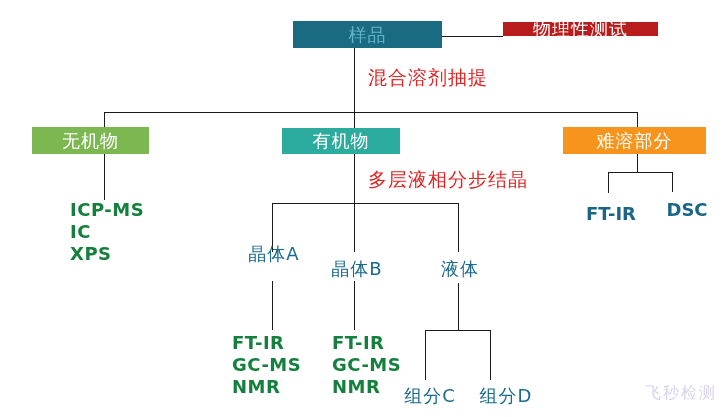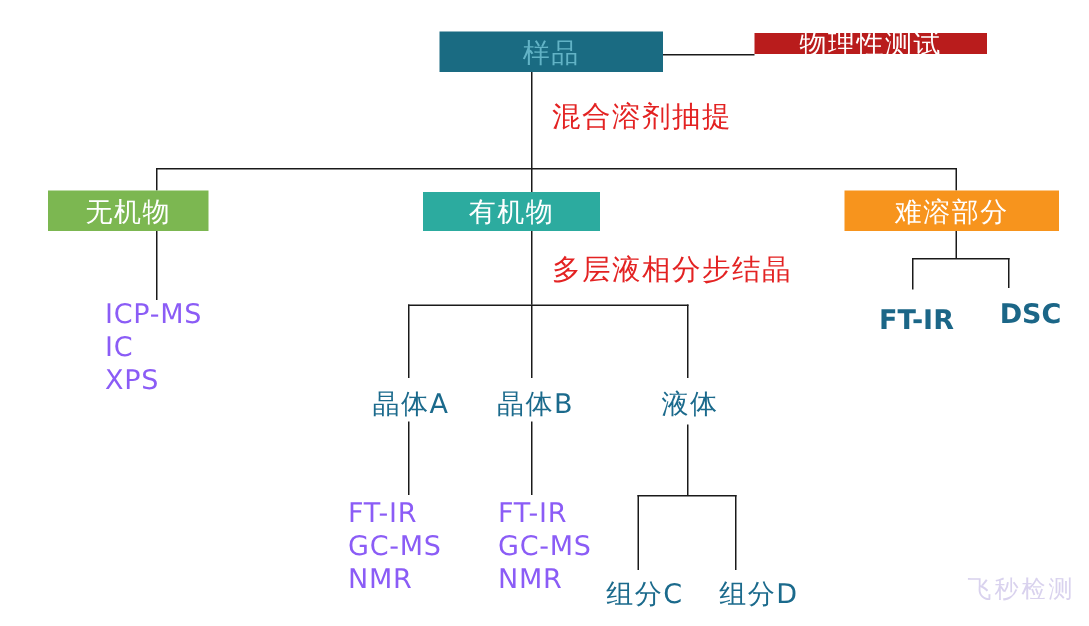--- a/index.html
+++ b/index.html
@@ -18,21 +18,21 @@
     position: absolute;
     display: flex;
     align-items: center;
     justify-content: center;
     font-size: 18px;
     color: #ffffff;
     letter-spacing: 1px;
   }
   .node-sample      { left: 293px; top: 21px;  width: 149px; height: 27px; background: #1a6b82; color: #62b3c6; }
   .node-physical    { left: 503px; top: 22px;  width: 155px; height: 14px; background: #b91c1c; }
-  .node-inorganic   { left: 32px;  top: 127px; width: 107px; height: 27px; background: #7cb751; }
+  .node-inorganic   { left: 32px;  top: 127px; width: 117px; height: 27px; background: #7cb751; }
   .node-organic     { left: 282px; top: 128px; width: 118px; height: 26px; background: #2cab9f; }
   .node-insoluble   { left: 563px; top: 127px; width: 143px; height: 27px; background: #f7941d; }
 
   .hline, .vline { position: absolute; background: #1a1a1a; }
   .hline { height: 1px; }
   .vline { width: 1px; }
 
   .annotation {
     position: absolute;
     color: #e32222;
@@ -43,23 +43,23 @@
   .label {
     position: absolute;
     color: #1b6a8c;
     font-size: 18px;
     white-space: nowrap;
     transform: translateX(-50%);
     letter-spacing: 1px;
   }
   .method-list {
     position: absolute;
-    color: #8b5cf6;
+    color: #15803d;
     font-size: 18px;
-    font-weight: 400;
+    font-weight: 700;
     line-height: 22px;
     white-space: nowrap;
   }
   .method-list div { letter-spacing: 0.5px; }
   .single-method {
     position: absolute;
     color: #1b6687;
     font-size: 18px;
     font-weight: 600;
     white-space: nowrap;
@@ -104,21 +104,21 @@
   </div>
 
   <div class="annotation" style="left:368px; top:167px;">多层液相分步结晶</div>
 
   <div class="vline" style="left:354px; top:154px; height:49px;"></div>
   <div class="hline" style="left:272px; top:203px; width:187px;"></div>
   <div class="vline" style="left:272px; top:203px; height:49px;"></div>
   <div class="vline" style="left:354px; top:203px; height:49px;"></div>
   <div class="vline" style="left:458px; top:203px; height:49px;"></div>
 
-  <div class="label" style="left:274px; top:257px;">晶体A</div>
+  <div class="label" style="left:274px; top:242px;">晶体A</div>
   <div class="label" style="left:357px; top:257px;">晶体B</div>
   <div class="label" style="left:460px; top:257px;">液体</div>
 
   <div class="vline" style="left:272px; top:281px; height:49px;"></div>
   <div class="vline" style="left:354px; top:281px; height:49px;"></div>
 
   <div class="method-list" style="left:232px; top:332px;">
     <div>FT-IR</div>
     <div>GC-MS</div>
     <div>NMR</div>

